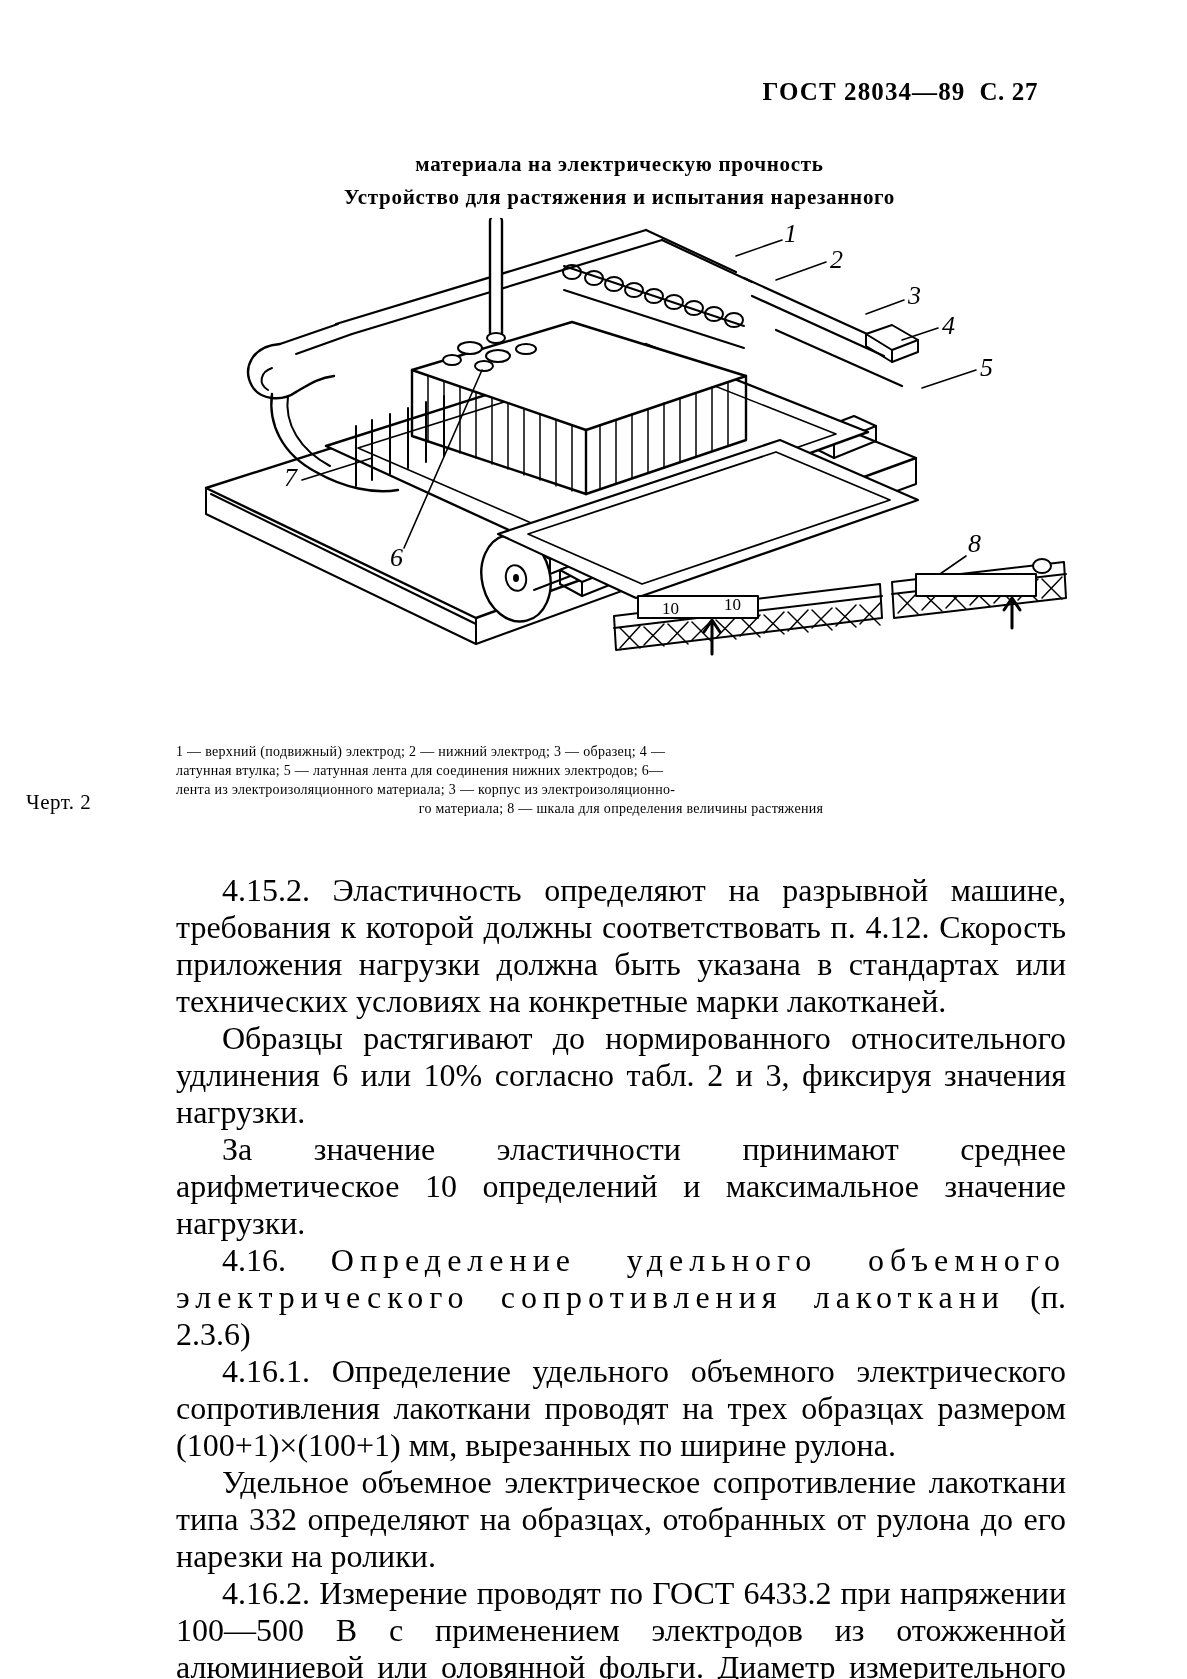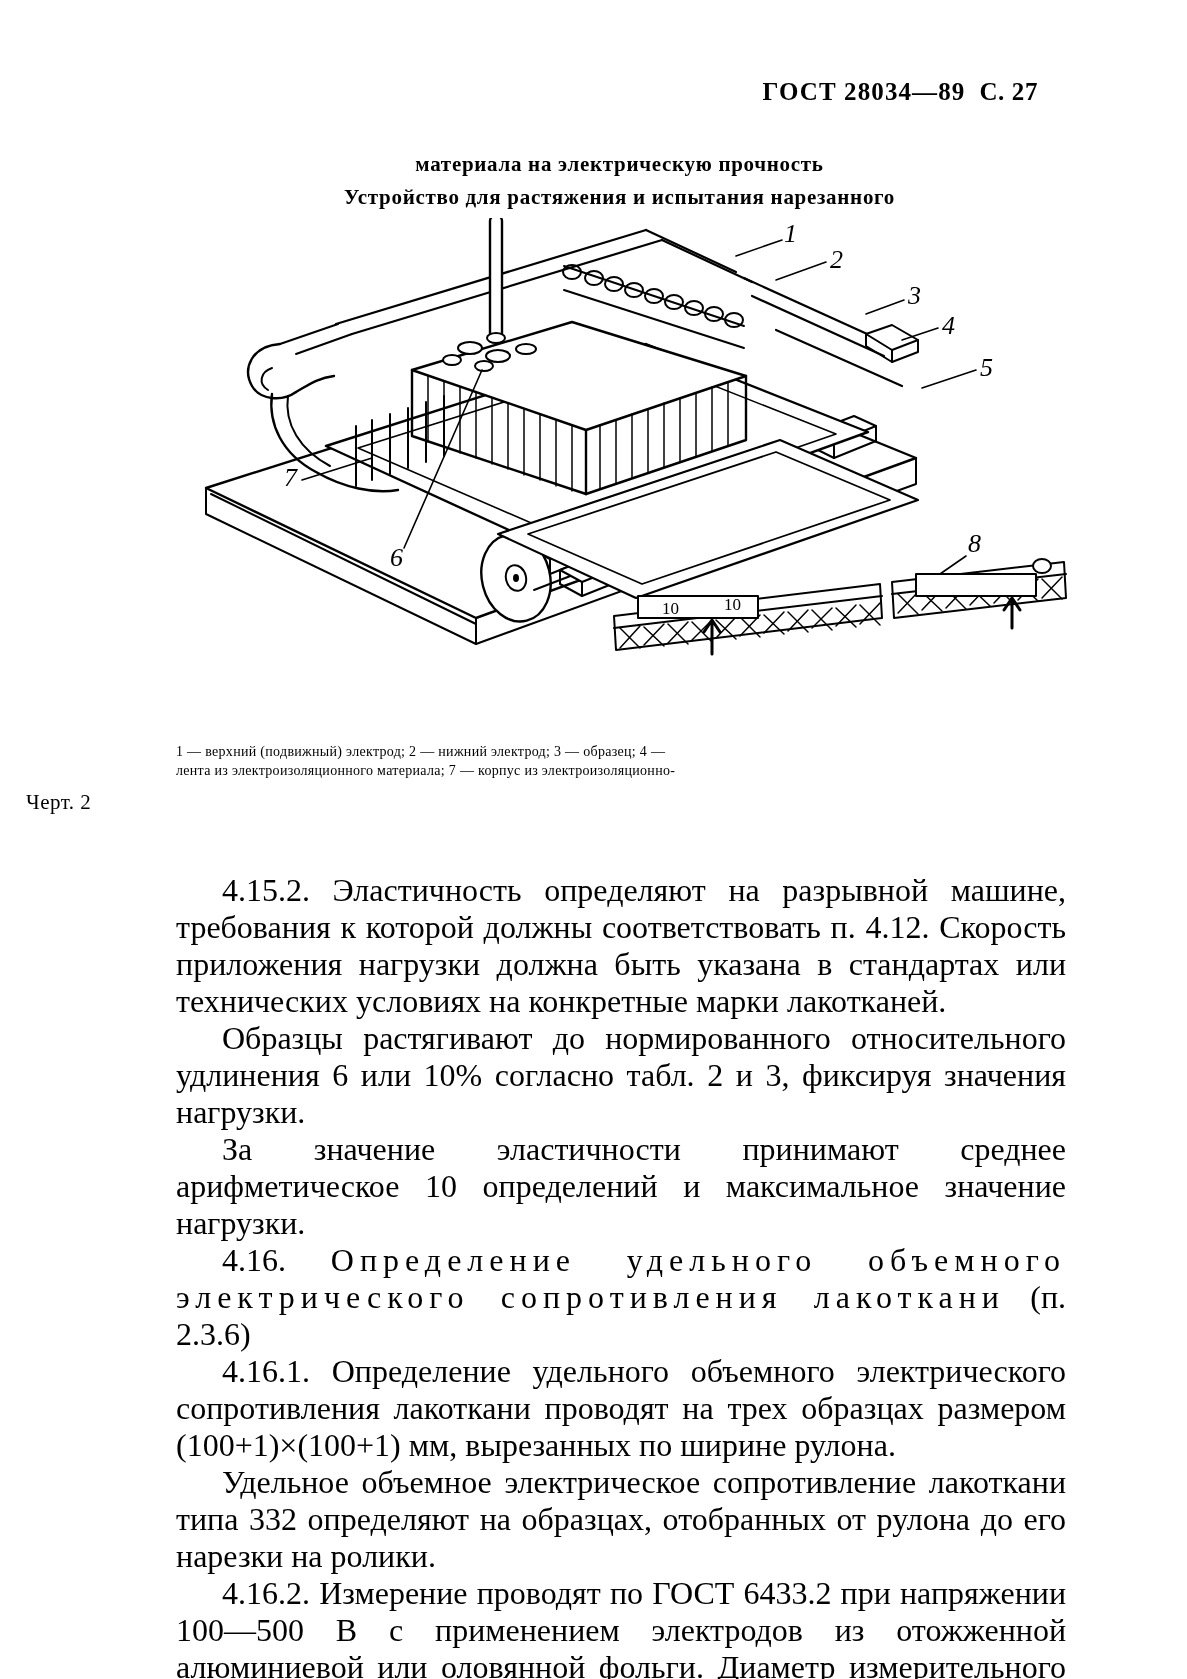--- a/index.html
+++ b/index.html
@@ -326,21 +326,23 @@
 
       <g font-family="Liberation Serif, DejaVu Serif, serif" font-size="17" fill="#000">
         <text x="486" y="396">10</text>
         <text x="548" y="392">10</text>
       </g>
     </svg>
   </div>
 
   <div class="fig-legend">
     <div class="l1">1 — верхний  (подвижный)  электрод;  2 — нижний   электрод;  3 — образец;  4 —</div>
-    <div class="l3">лента из  электроизоляционного  материала;  7 — корпус из  электроизоляционно-</div>
+    <div class="l2">латунная втулка;  5 — латунная лента для соединения нижних электродов; 6—</div>
+    <div class="l3">лента из  электроизоляционного  материала;  3 — корпус из  электроизоляционно-</div>
+    <div class="l4">го материала;  8 — шкала для определения величины растяжения</div>
   </div>
 
   <div class="fig-number">Черт. 2</div>
 
   <div class="body-text">
     <p>4.15.2. Эластичность определяют на  разрывной  машине, требования к которой  должны  соответствовать  п. 4.12. Скорость приложения нагрузки должна быть указана в стандартах или технических условиях на конкретные марки лакотканей.</p>
     <p>Образцы растягивают до нормированного относительного удлинения 6 или 10% согласно табл. 2 и 3, фиксируя значения нагрузки.</p>
     <p>За значение эластичности принимают среднее арифметическое 10 определений и максимальное значение нагрузки.</p>
     <p><span>4.16. </span><span class="spaced">Определение  удельного  объемного  электрического  сопротивления  лакоткани</span><span> (п. 2.3.6)</span></p>
     <p>4.16.1. Определение удельного объемного электрического сопротивления лакоткани  проводят  на трех  образцах размером (100+1)×(100+1)  мм, вырезанных по ширине рулона.</p>

